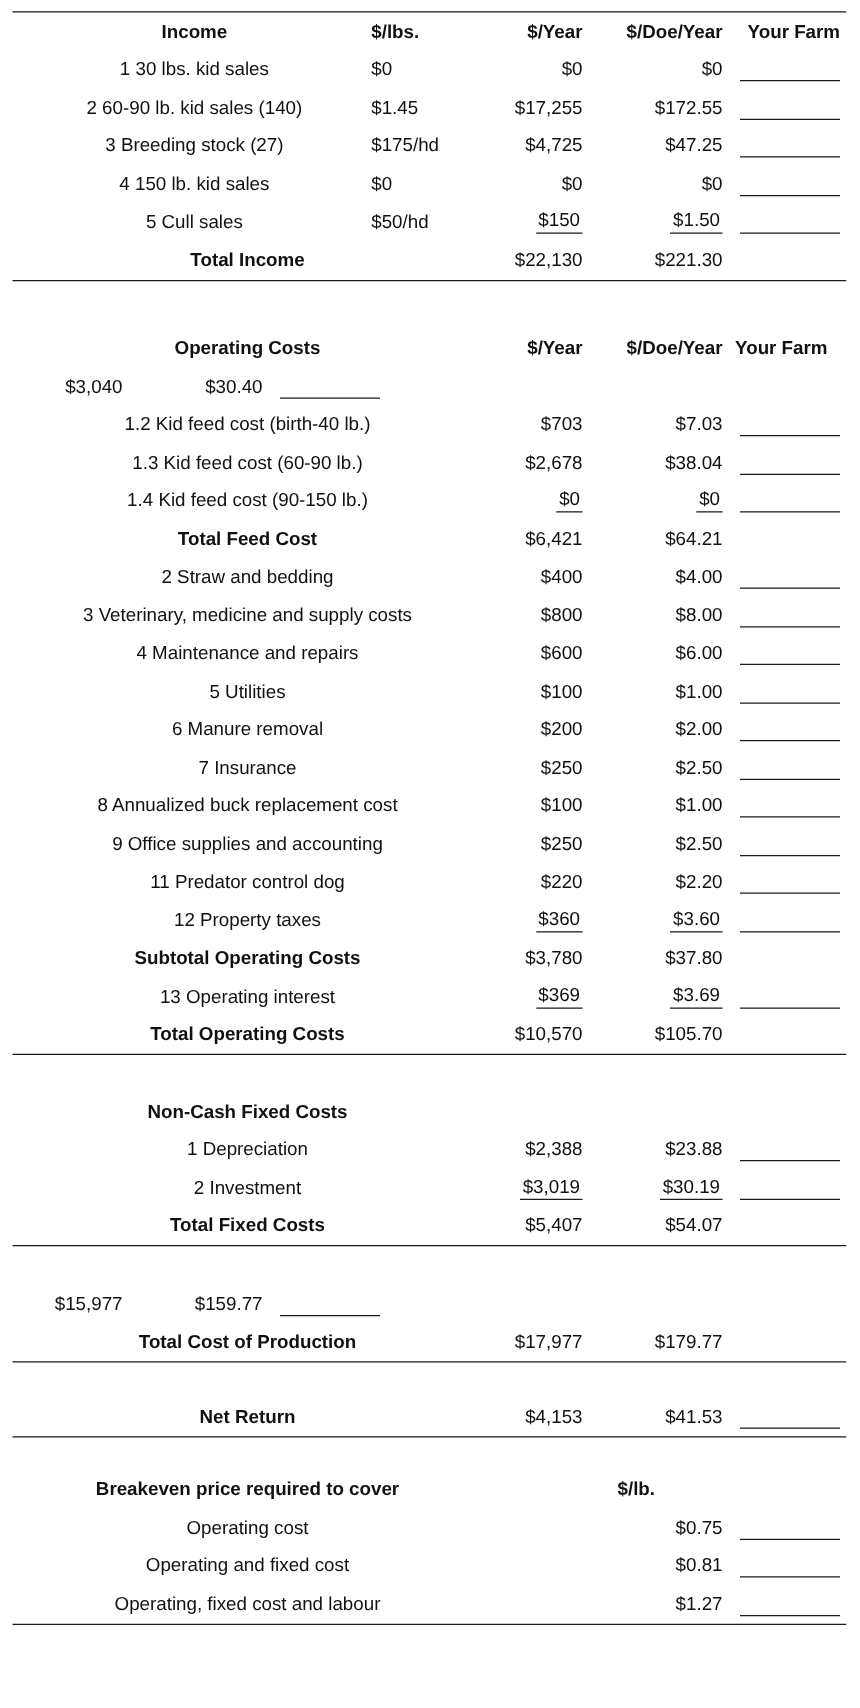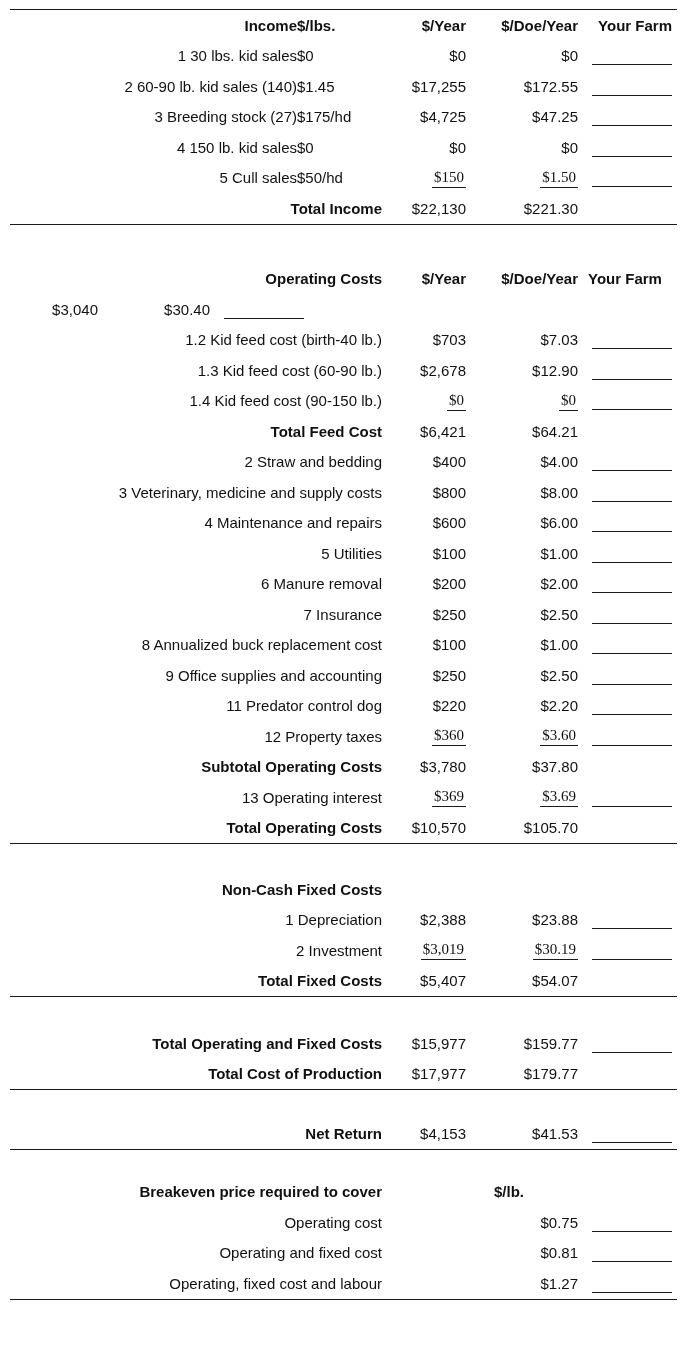--- a/index.html
+++ b/index.html
@@ -21,38 +21,37 @@
   .rule-top { margin-top: 9px; }
   .section { padding: 0 16px 0 14px; }
   [data-section="operating"]  { margin-top: 39px; }
   [data-section="noncash"]    { margin-top: 30px; }
   [data-section="totals"]     { margin-top: 31px; }
   [data-section="net"]        { margin-top: 28px; }
   [data-section="breakeven"]  { margin-top: 27px; }
 
   .row { display: flex; align-items: center; height: 30.5px; }
   .cell { white-space: nowrap; }
-  .cell.label { flex: 1; text-align: right; overflow: hidden; }
+  .cell.label { flex: 1; text-align: center; overflow: hidden; }
   .cell.lbs   { width: 85px;  text-align: left; }
   .cell.year  { width: 84px;  text-align: right; }
   .cell.doe   { width: 112px; text-align: right; box-sizing: border-box; }
   .cell.farm  { width: 94px; height: 100%; display: flex; justify-content: flex-end; align-items: flex-end; }
 
   .bold { font-weight: 700; }
   .right { text-align: right; }
   .center { text-align: center; }
   .header-row .cell { font-weight: 700; }
   .cell.unit { text-align: left; padding-left: 28px; }
   .farm.caption { display: block; height: auto; }
 
   .u {
     display: inline-block;
     border-bottom: 1.7px solid #1a1a1a;
     padding: 0 2px 1px 2px;
-    font-family: Liberation Serif, serif;
   }
   .blank-line {
     display: inline-block;
     width: 80px;
     border-bottom: 1.7px solid #1a1a1a;
     margin-bottom: 6px;
   }
 </style>
 </head>
 <body>
@@ -143,21 +142,21 @@
     <div class="cell year">$703</div>
     <div class="cell doe">$7.03</div>
     <div class="cell farm">
           <span class="blank-line"></span>
         </div>
   </div>
       <div class="row">
     <div class="cell label">1.3 Kid feed cost (60-90 lb.)</div>
 
     <div class="cell year">$2,678</div>
-    <div class="cell doe">$12.90</div>
+    <div class="cell doe">$38.04</div>
     <div class="cell farm">
           <span class="blank-line"></span>
         </div>
   </div>
       <div class="row">
     <div class="cell label">1.4 Kid feed cost (90-150 lb.)</div>
 
     <div class="cell year"><span class="u">$0</span></div>
     <div class="cell doe"><span class="u">$0</span></div>
     <div class="cell farm">
@@ -316,21 +315,20 @@
     <div class="cell label bold right">Total Fixed Costs</div>
 
     <div class="cell year">$5,407</div>
     <div class="cell doe">$54.07</div>
     <div class="cell farm"></div>
   </div>
     </div>
   <div class="rule"></div>
   <div class="section" data-section="totals">
       <div class="row">
-    <div class="cell label bold">Total Operating and Fixed Costs</div>
 
     <div class="cell year">$15,977</div>
     <div class="cell doe">$159.77</div>
     <div class="cell farm">
           <span class="blank-line"></span>
         </div>
   </div>
       <div class="row">
     <div class="cell label bold right">Total Cost of Production</div>
 

